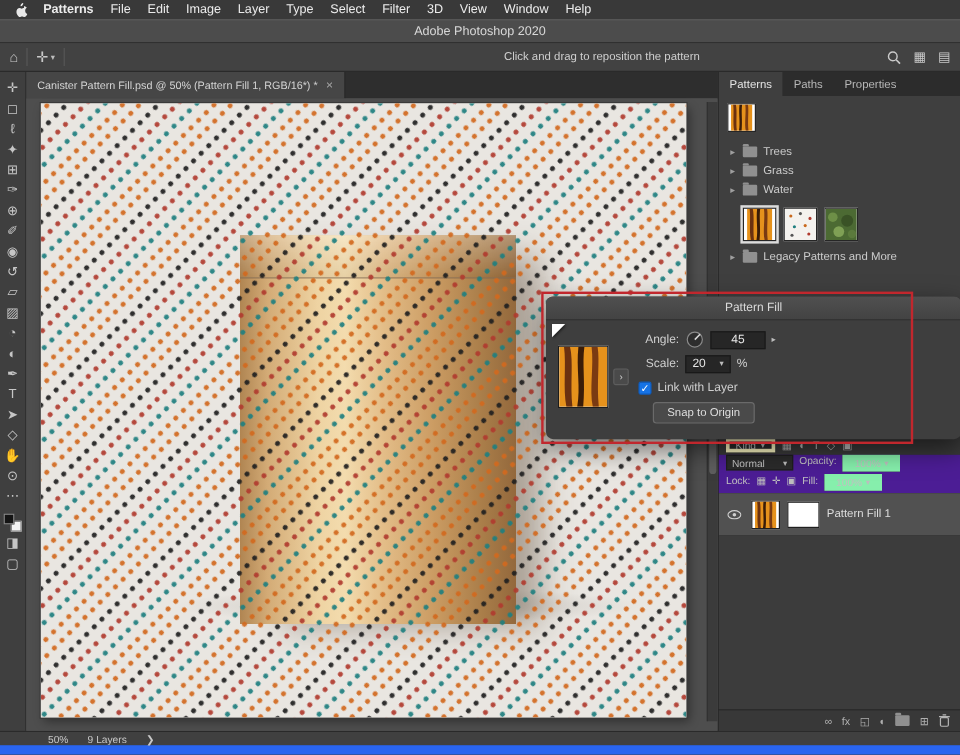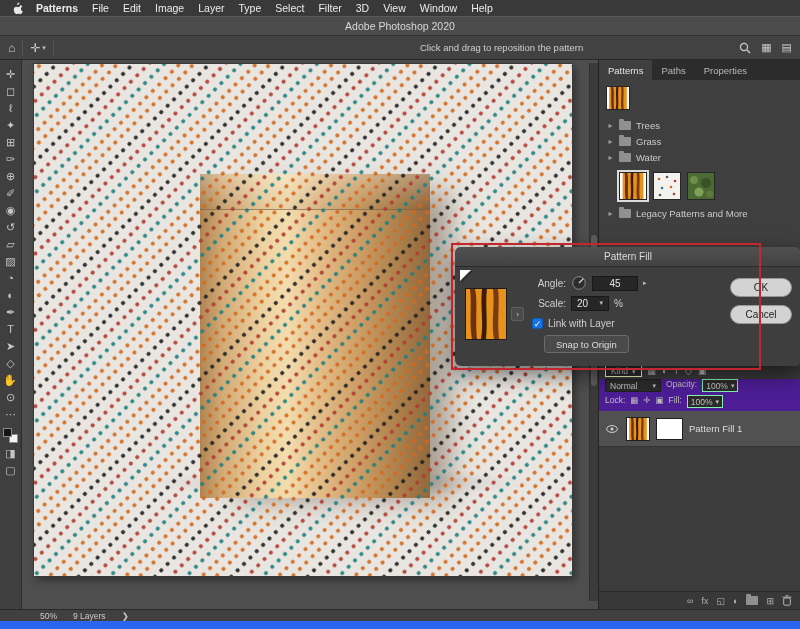--- a/index.html
+++ b/index.html
@@ -89,28 +89,28 @@
   .pat-item.selected { outline:2px solid #dcdcdc; }
   .patterns-spacer { flex:1; }
   .patterns-footer { height:20px; border-top:1px solid #2b2b2b; display:flex;
     align-items:center; justify-content:flex-end; gap:9px; padding:0 9px; color:#b2b2b2; }
 
   .layers-strip { height:18px; background:#323232; border-top:1px solid #262626;
     border-bottom:1px solid #262626; display:flex; align-items:center;
     justify-content:flex-end; padding:0 7px; color:#9a9a9a; font-size:10px; }
   .filter-row { height:16px; display:flex; align-items:center; gap:6px;
     padding:0 6px; font-size:8.5px; color:#c0c0c0; background:#3a3a3a; }
-  .kind-box { background:#2b2b2b; border:1px solid #fef9c3; padding:0 5px;
+  .kind-box { background:#2b2b2b; border:3px solid #fef9c3; padding:0 5px;
     height:12px; line-height:11px; display:flex; gap:4px; align-items:center; }
   .filter-ic { font-size:9px; color:#bdbdbd; }
   .blend-row, .lock-row { height:16px; display:flex; align-items:flex-start; gap:5px;
     padding:0 6px; font-size:8.5px; color:#c0c0c0; background:#4c1d95; }
   .blend-box { background:#2b2b2b; border:1px solid #1f1f1f; padding:0 4px;
     height:13px; width:56px; display:flex; justify-content:space-between; align-items:center; }
-  .mini-field { background:#2b2b2b; border:1px solid #86efac; padding:0 3px;
+  .mini-field { background:#2b2b2b; border:7px solid #86efac; padding:0 3px;
     height:13px; display:flex; gap:3px; align-items:center; }
   .lock-ic { font-size:8.5px; color:#bdbdbd; }
 
   .layers-list { flex:1; background:#3c3c3c; overflow:hidden; }
   .layer-row { height:36px; display:flex; align-items:center; gap:6px;
     padding:0 5px; border-bottom:1px solid #333; font-size:9.5px; color:#ddd; }
   .layer-row.selected { background:#515151; }
   .eye-cell { width:16px; display:flex; justify-content:center; }
   .layer-thumb { width:24px; height:24px; border:1px solid #1f1f1f; line-height:0;
     background:#fff; position:relative; }
@@ -241,20 +241,26 @@
       <span class="tool">⋯</span>
       <span class="swatches">
         <span class="fg-swatch"></span>
         <span class="bg-swatch"></span>
       </span>
       <span class="tool">◨</span>
       <span class="tool">▢</span>
     </div>
 
     <div class="center">
+      <div class="tab-bar">
+        <div class="doc-tab">
+          <span>Canister Pattern Fill.psd @ 50% (Pattern Fill 1, RGB/16*) *</span>
+          <span class="tab-close">×</span>
+        </div>
+      </div>
 
       <div class="canvas-area">
         <div class="canvas">
           <div class="floor-shadow"></div>
           <div class="canister">
             <div class="canister-lid"></div>
           </div>
           <svg class="pattern-overlay" xmlns="http://www.w3.org/2000/svg">
             <defs>
               <pattern id="dotpat" width="54" height="54" patternUnits="userSpaceOnUse" patternTransform="rotate(-45)">
@@ -514,21 +520,17 @@
           <span>%</span>
         </div>
         <div class="field-row">
           <span class="checkbox">
             <span>✓</span>
           </span>
           <span>Link with Layer</span>
         </div>
         <button class="snap-btn">Snap to Origin</button>
       </div>
-      <div class="dlg-buttons">
-        <button class="pill-btn">OK</button>
-        <button class="pill-btn">Cancel</button>
-      </div>
     </div>
   </div>
   <div class="dialog-annotation"></div>
 
 </div>
 
 </body></html>

